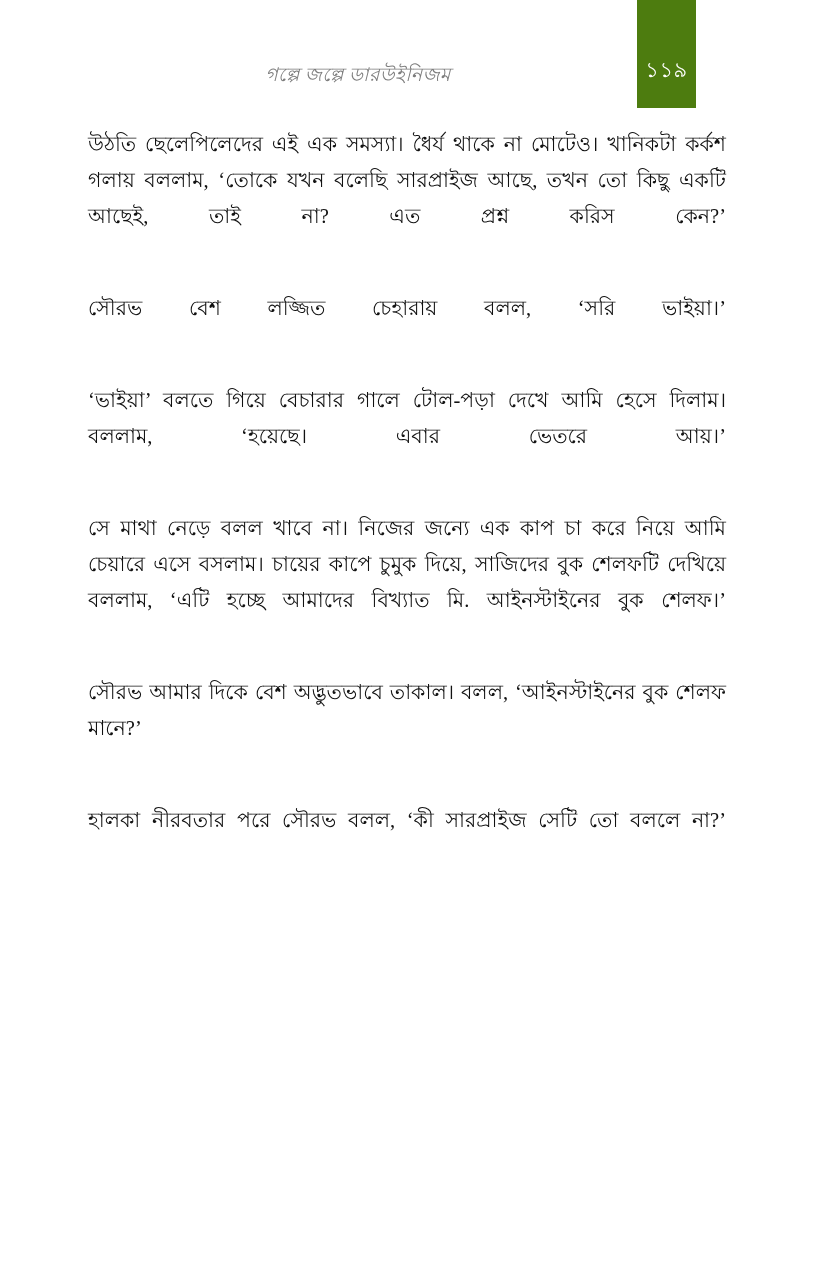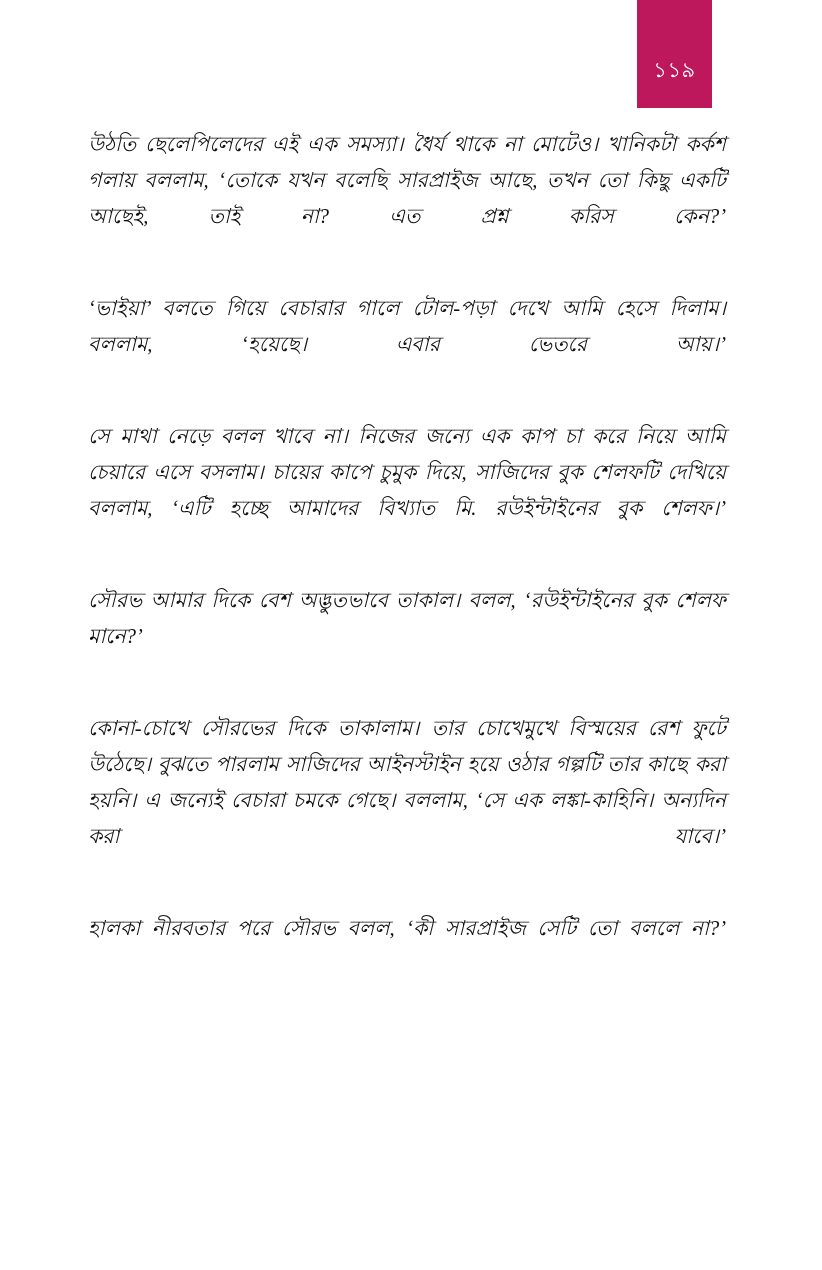--- a/index.html
+++ b/index.html
@@ -26,23 +26,23 @@
     left: 0;
     top: 0;
     width: 822px;
     height: 110px;
   }
 
   #page-number-box {
     position: absolute;
     left: 637px;
     top: 0;
-    width: 75px;
+    width: 59px;
     height: 108px;
-    background: #be185d;
+    background: #4d7c0f;
   }
 
   #page-number {
     position: absolute;
     left: 0;
     right: 0;
     top: 58px;
     text-align: center;
     color: #ffffff;
     font-family: "Liberation Sans", "DejaVu Sans", sans-serif;
@@ -77,21 +77,20 @@
 
   .para {
     color: #111111;
     font-family: "Liberation Serif", "DejaVu Serif", serif;
     font-size: 20.5px;
     line-height: 36px;
     text-align: justify;
     text-justify: inter-word;
     margin: 0 8px 20px 0;
     word-spacing: 0.5px;
-    font-style: italic;
   }
   .para:last-child {
     margin-bottom: 0;
   }
   
   .para::after {
     content: "";
     display: inline-block;
     width: 100%;
   }
@@ -100,25 +99,26 @@
 <body>
 
 <div id="page">
 
   <div id="header-band">
 
     <div id="page-number-box">
       <div id="page-number">১১৯</div>
     </div>
 
+    <div id="running-head">গল্পে জল্পে ডারউইনিজম</div>
 
   </div>
 
   <div id="text-column">
       <p class="para">উঠতি ছেলেপিলেদের এই এক সমস্যা। ধৈর্য থাকে না মোটেও। খানিকটা কর্কশ গলায় বললাম, ‘তোকে যখন বলেছি সারপ্রাইজ আছে, তখন তো কিছু একটি আছেই, তাই না? এত প্রশ্ন করিস কেন?’</p>
+      <p class="para">সৌরভ বেশ লজ্জিত চেহারায় বলল, ‘সরি ভাইয়া।’</p>
       <p class="para">‘ভাইয়া’ বলতে গিয়ে বেচারার গালে টোল-পড়া দেখে আমি হেসে দিলাম। বললাম, ‘হয়েছে। এবার ভেতরে আয়।’</p>
-      <p class="para">সে মাথা নেড়ে বলল খাবে না। নিজের জন্যে এক কাপ চা করে নিয়ে আমি চেয়ারে এসে বসলাম। চায়ের কাপে চুমুক দিয়ে, সাজিদের বুক শেলফটি দেখিয়ে বললাম, ‘এটি হচ্ছে আমাদের বিখ্যাত মি. রউইন্টাইনের বুক শেলফ।’</p>
-      <p class="para">সৌরভ আমার দিকে বেশ অদ্ভুতভাবে তাকাল। বলল, ‘রউইন্টাইনের বুক শেলফ মানে?’</p>
-      <p class="para">কোনা-চোখে সৌরভের দিকে তাকালাম। তার চোখেমুখে বিস্ময়ের রেশ ফুটে উঠেছে। বুঝতে পারলাম সাজিদের আইনস্টাইন হয়ে ওঠার গল্পটি তার কাছে করা হয়নি। এ জন্যেই বেচারা চমকে গেছে। বললাম, ‘সে এক লঙ্কা-কাহিনি। অন্যদিন করা যাবে।’</p>
+      <p class="para">সে মাথা নেড়ে বলল খাবে না। নিজের জন্যে এক কাপ চা করে নিয়ে আমি চেয়ারে এসে বসলাম। চায়ের কাপে চুমুক দিয়ে, সাজিদের বুক শেলফটি দেখিয়ে বললাম, ‘এটি হচ্ছে আমাদের বিখ্যাত মি. আইনস্টাইনের বুক শেলফ।’</p>
+      <p class="para">সৌরভ আমার দিকে বেশ অদ্ভুতভাবে তাকাল। বলল, ‘আইনস্টাইনের বুক শেলফ মানে?’</p>
       <p class="para">হালকা নীরবতার পরে সৌরভ বলল, ‘কী সারপ্রাইজ সেটি তো বললে না?’</p>
     </div>
 
 </div>
 
 </body></html>

